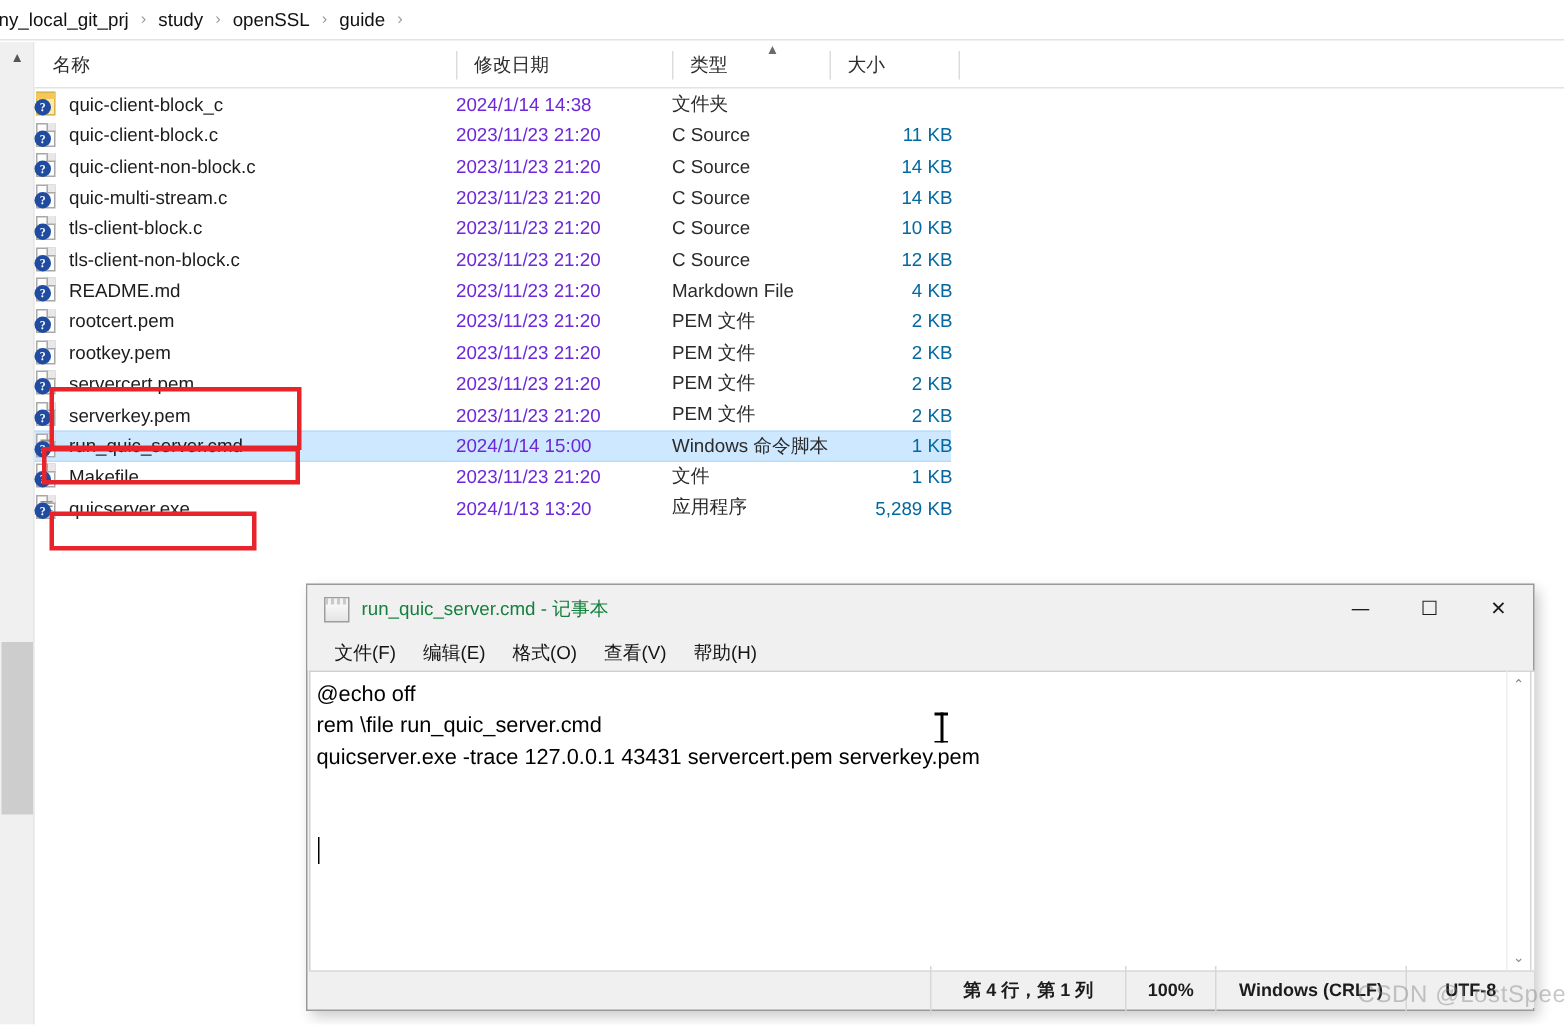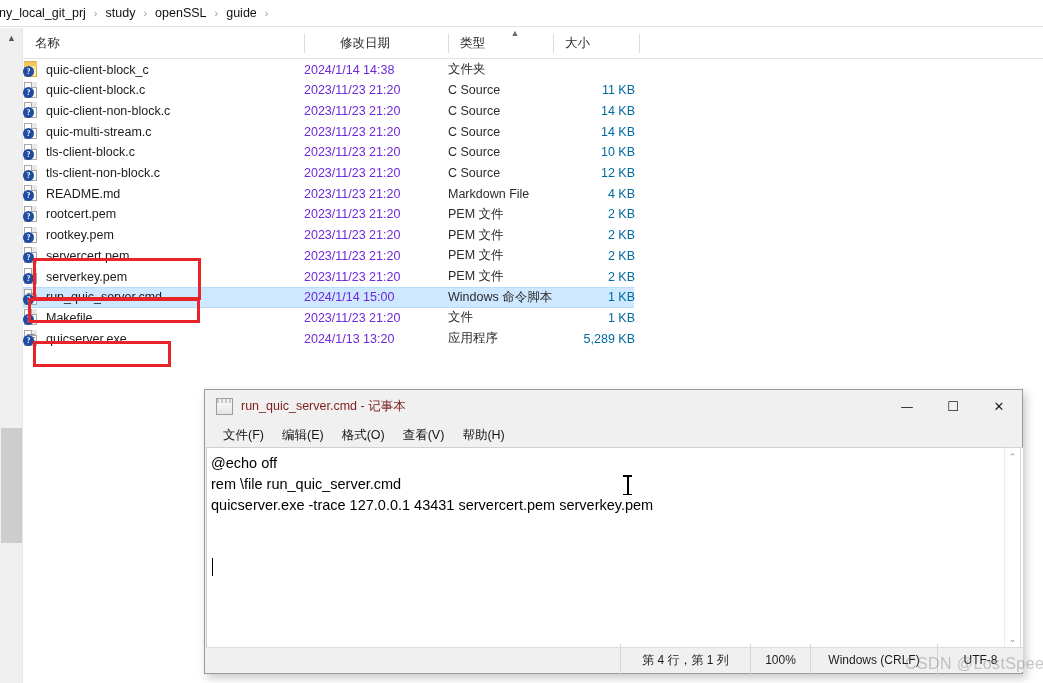--- a/index.html
+++ b/index.html
@@ -110,21 +110,21 @@
     background: #f0f0f0; display: flex; align-items: center;
   }
   #np-title-icon {
     position: relative; width: 17px; height: 17px; margin-left: 11px; margin-right: 8px;
     background: linear-gradient(#ffffff,#e4e4e4); border: 1px solid #9d9d9d;
   }
   #np-title-icon:before {
     content:""; position:absolute; left:0; top:0; width:100%; height:4px;
     background: repeating-linear-gradient(90deg,#c9c9c9 0 2px,#f3f3f3 2px 4px);
   }
-  #np-title-text { font-size: 12.5px; color: #7f1d1d; }
+  #np-title-text { font-size: 12.5px; color: #15803d; }
   .winbtn {
     position: absolute; top: 0; width: 46px; height: 32px;
     display: flex; align-items: center; justify-content: center;
     font-size: 13px; color: #1c1c1c; font-family: "DejaVu Sans", sans-serif;
   }
   #np-min { right: 92px; } #np-max { right: 46px; } #np-close { right: 0px; }
 
   #np-menu {
     position: absolute; left: 0; top: 33px; width: 100%; height: 24px;
     background: #f0f0f0; display: flex; align-items: center; padding-left: 9px;
@@ -156,21 +156,21 @@
   }
 
   #np-status {
     position: absolute; left: 1px; bottom: 1px; width: 817px; height: 25px;
     background: #f0f0f0; border-top: 1px solid #dcdcdc;
     display: flex; align-items: center; justify-content: flex-end;
     font-size: 12px; color: #1c1c1c;
   }
   .st-cell {
     height: 33px; display: flex; align-items: center; justify-content: center;
-    border-left: 1px solid #d7d7d7; padding: 0 20px; white-space: nowrap;
+    border-left: 1px solid #d7d7d7; padding: 0 20px; white-space: nowrap; font-weight: bold;
   }
   #st-pos { width: 130px; }
   #st-zoom { width: 60px; }
   #st-eol { width: 127px; text-align: right; }
   #st-enc { width: 86px; }
 
   
   #mouse-ibeam {
     position: absolute; left: 623px; top: 475px; width: 9px; height: 20px;
   }
@@ -210,21 +210,21 @@
 
     <div id="left-scrollbar">
       <div id="left-sb-up">▲</div>
       <div id="left-sb-thumb"></div>
     </div>
 
     <div id="colheader">
         <div class="col-cell" style="left: 0px; width: 281px;">
           <span>名称</span>
         </div>
-        <div class="col-cell" style="left: 281px; width: 144px; margin-left: 24px;">
+        <div class="col-cell" style="left: 281px; width: 144px;">
           <span>修改日期</span>
         </div>
         <div class="col-div" style="left: 281px;"></div>
         <div class="col-cell" style="left: 425px; width: 105px;">
           <span>类型</span>
           <span class="sort-caret" style="left: 62.5px;">▲</span>
         </div>
         <div class="col-div" style="left: 425px;"></div>
         <div class="col-cell" style="left: 530px; width: 86px;">
           <span>大小</span>

